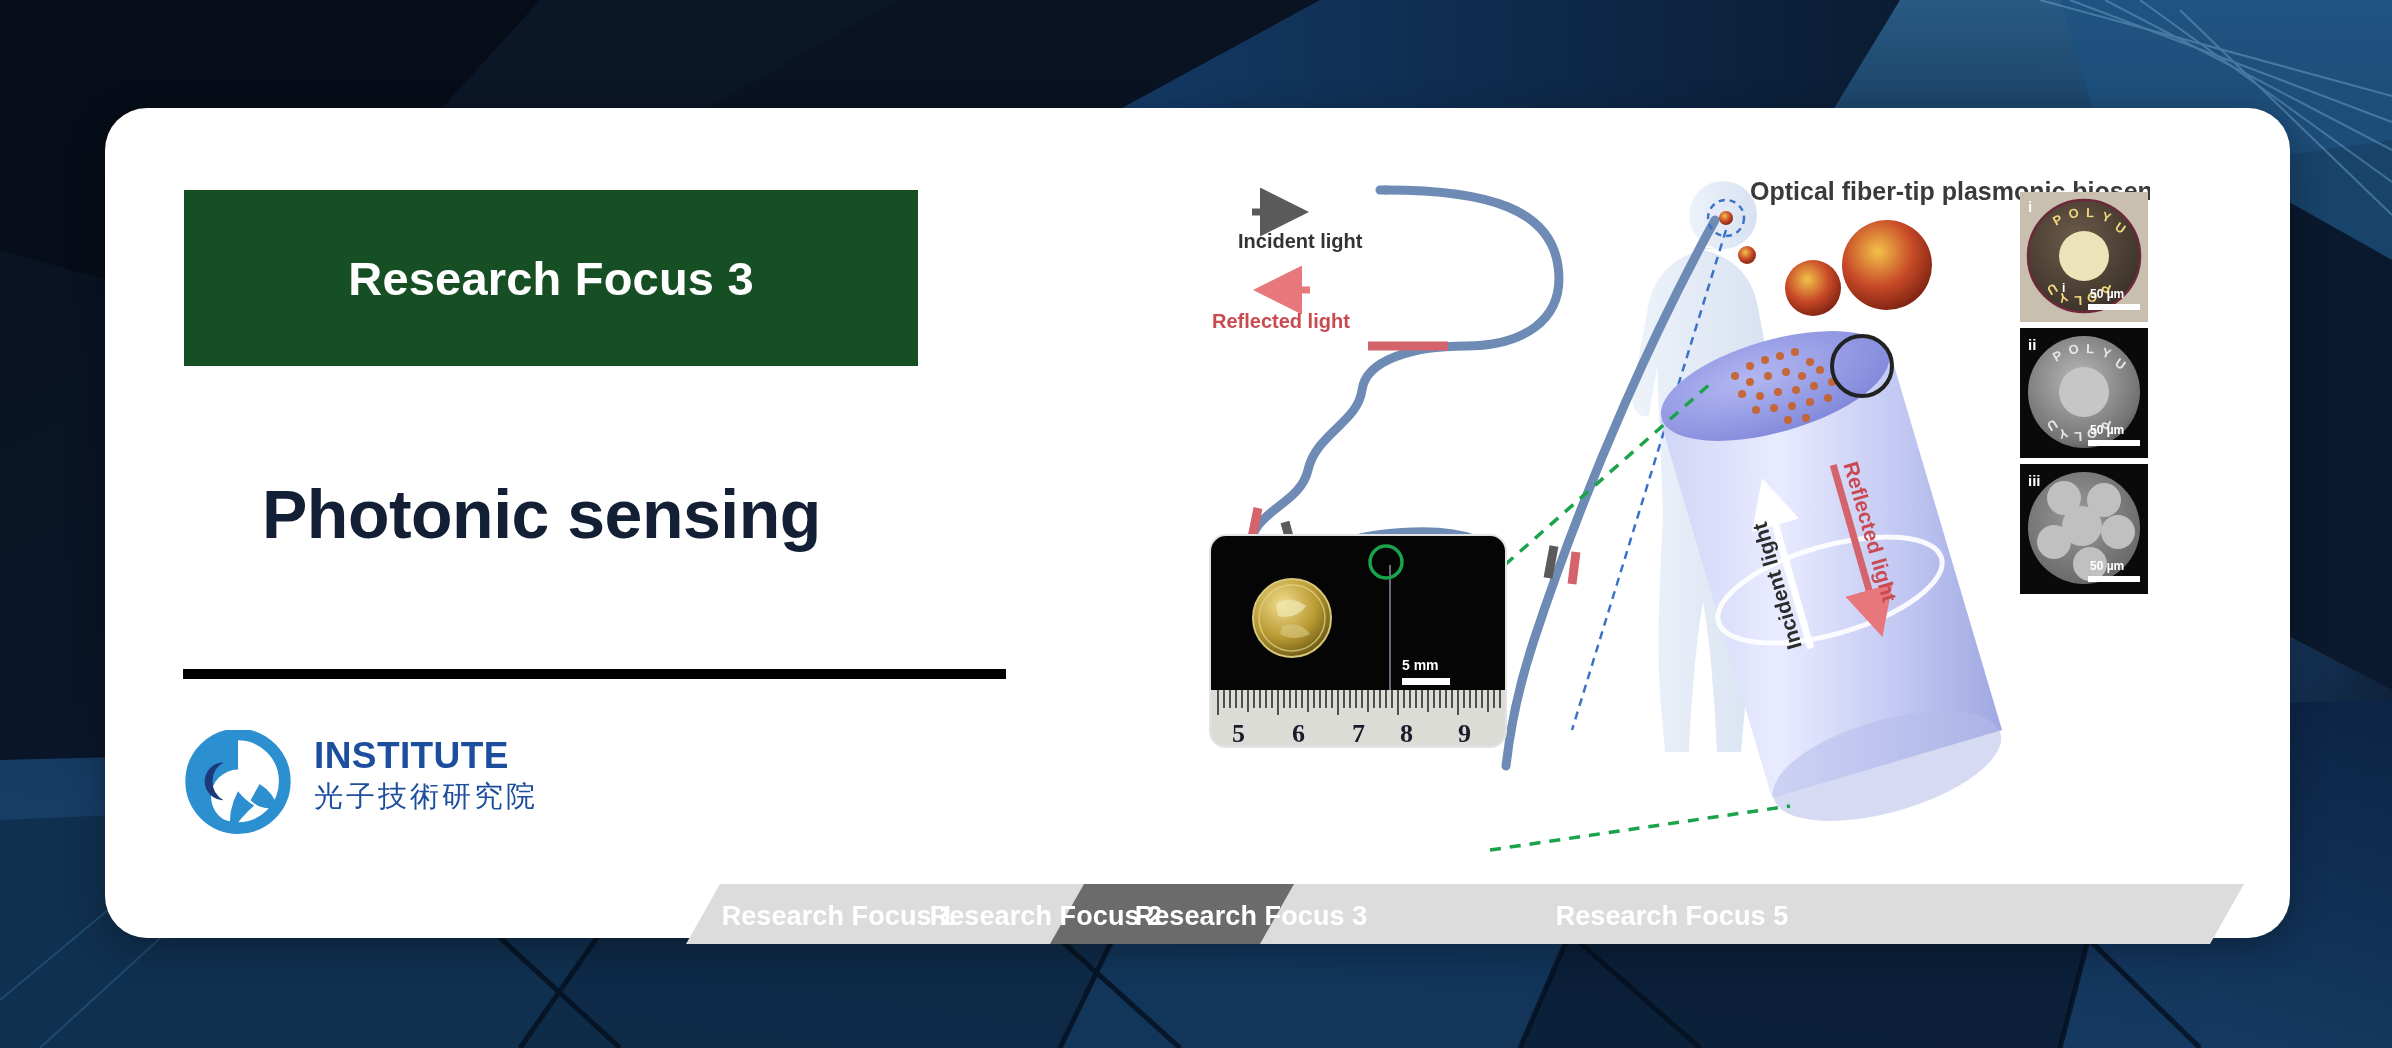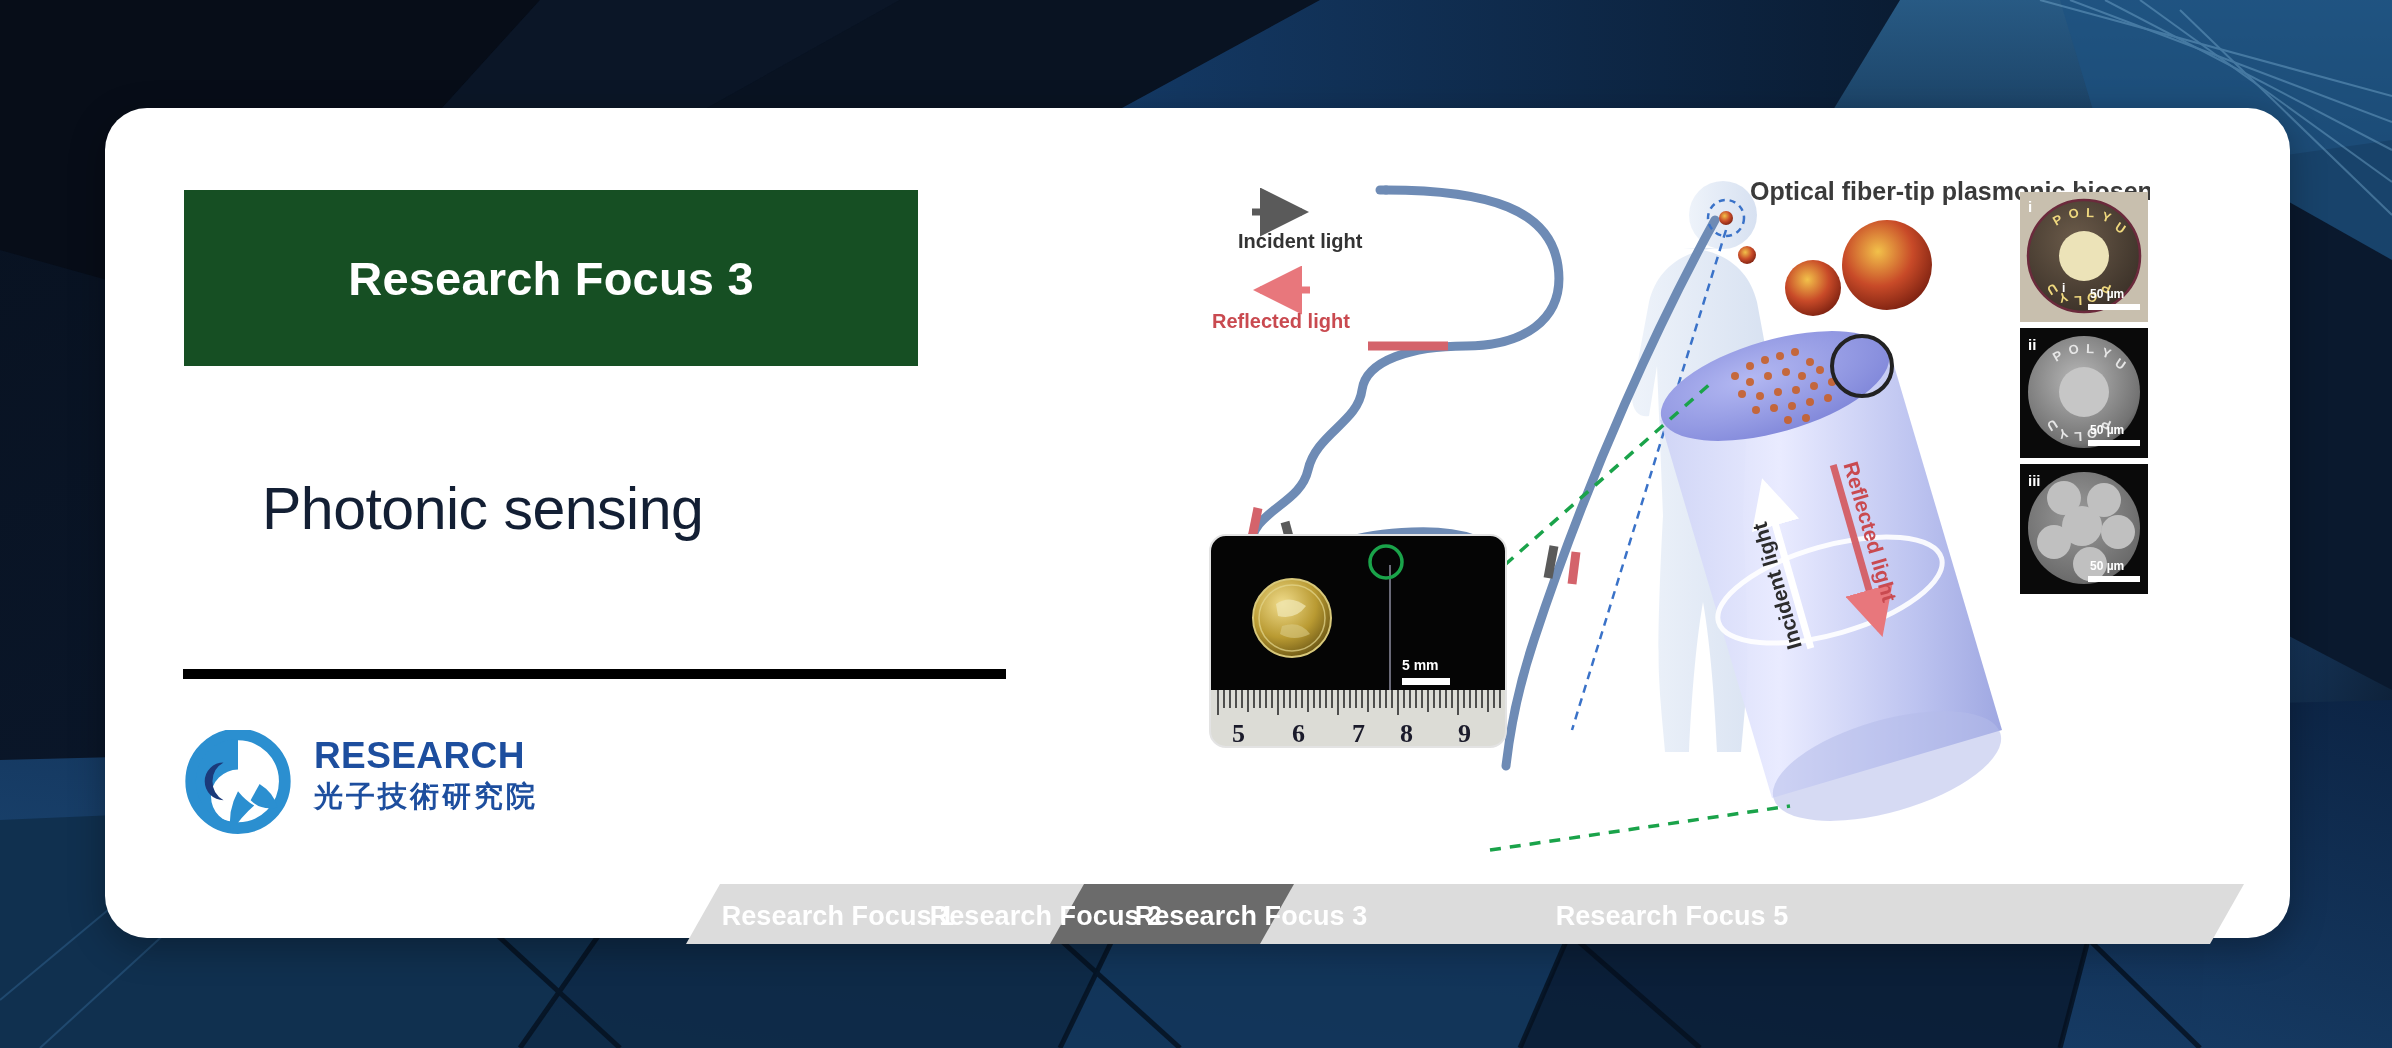--- a/index.html
+++ b/index.html
@@ -49,22 +49,22 @@
     color: #ffffff;
     font-size: 47px;
     font-weight: bold;
     letter-spacing: .2px;
   }
 
   #main-title {
     position: absolute;
     left: 262px;
     top: 475px;
-    font-size: 59px;
-    font-weight: normal;
+    font-size: 68px;
+    font-weight: bold;
     color: #131f34;
     letter-spacing: -0.5px;
     white-space: nowrap;
   }
 
   #divider {
     position: absolute;
     left: 183px;
     top: 669px;
     width: 823px;
@@ -87,21 +87,21 @@
     color: #1d4e9e;
     font-size: 37px;
     font-weight: bold;
     line-height: 1.10;
     letter-spacing: .4px;
     font-family: "Liberation Sans", sans-serif;
   }
   #logo-cn {
     color: #1d4e9e;
     font-size: 29px;
-    font-weight: bold;
+    font-weight: normal;
     letter-spacing: 3px;
     line-height: 1.35;
     font-family: "DejaVu Sans", sans-serif;
   }
 
   
   #figure {
     position: absolute;
     left: 1190px;
     top: 170px;
@@ -222,21 +222,21 @@
   <span id="logo-mark">
     <svg viewBox="0 0 120 120" width="108" height="108">
       <circle cx="60" cy="57" r="52" fill="none" stroke="#2b8fd0" stroke-width="13"></circle>
       <path d="M60 10 a47 47 0 0 0 0 94 a30 30 0 0 1 0 -60 z" fill="#2b8fd0"></path>
       <path d="M44 36 a24 24 0 0 0 0 42 a17 17 0 0 1 0 -42 z" fill="#1b3a7a"></path>
       <path d="M60 68 q-12 22 -8 46 q12 -18 26 -30 q-10 -6 -18 -16 z" fill="#2b8fd0"></path>
       <path d="M84 60 q16 10 20 26 q-18 4 -30 -8 z" fill="#2b8fd0"></path>
     </svg>
   </span>
   <span id="logo-text">
-    <div class="logo-line">RESEARCH</div>
+    <div class="logo-line">INSTITUTE</div>
     <div id="logo-cn">光子技術研究院</div>
   </span>
 </div>
 
 <div id="figure">
   <svg viewBox="0 0 960 690">
     <defs>
       <linearGradient id="bodyG" x1="0" y1="0" x2="1" y2="0">
         <stop offset="0" stop-color="#eef3fa"></stop>
           <stop offset="1" stop-color="#d7e1f1"></stop>

